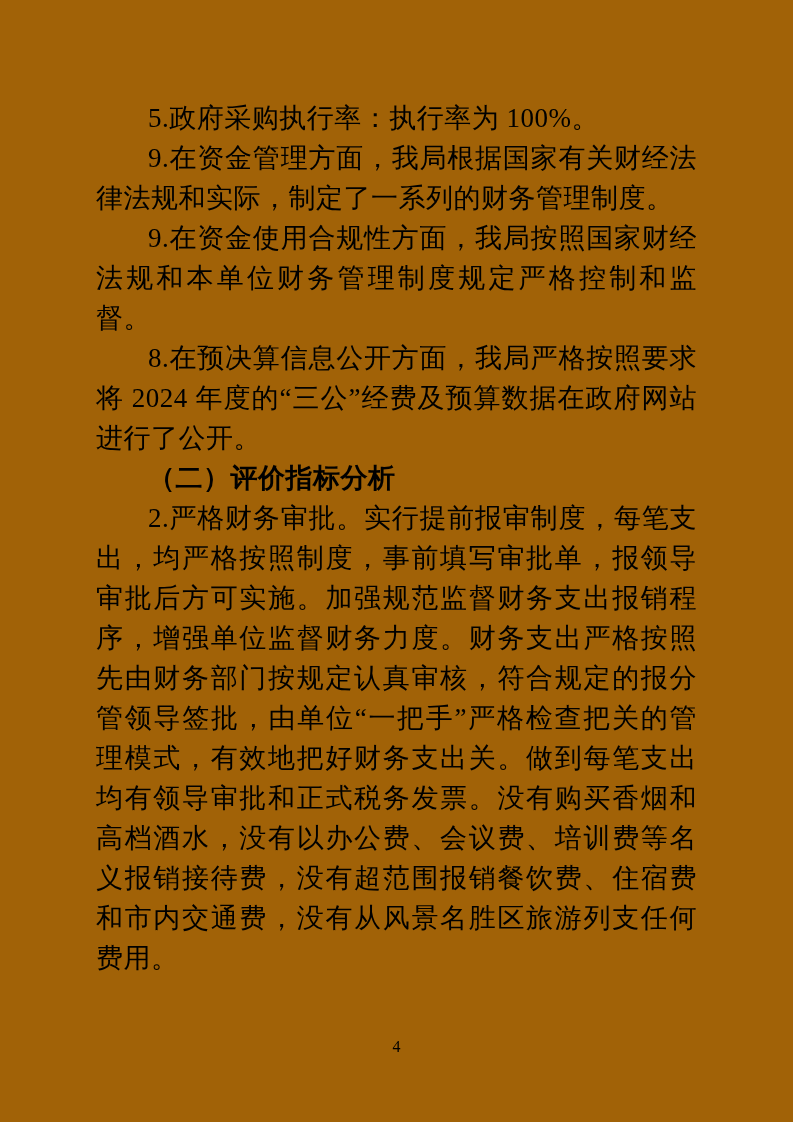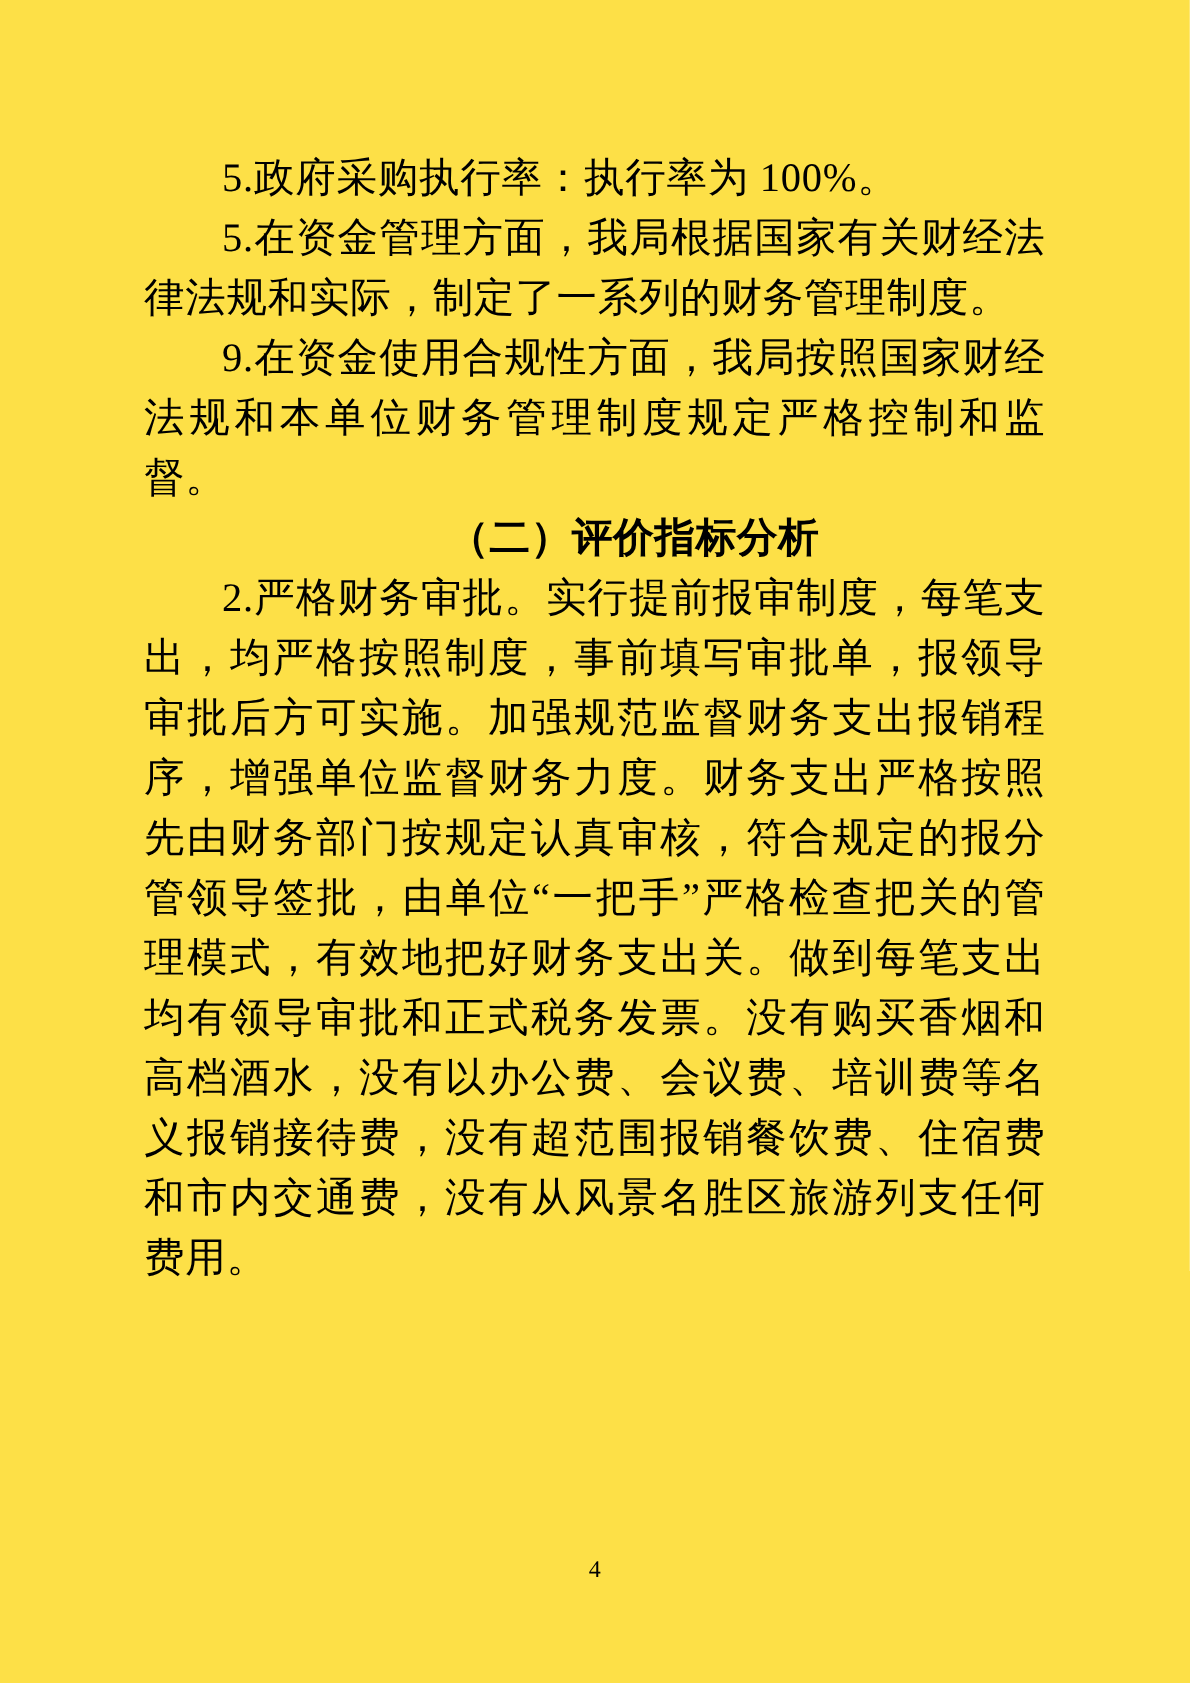--- a/index.html
+++ b/index.html
@@ -11,59 +11,60 @@
     height: 1122px;
     position: relative;
     background: #ffffff;
     overflow: hidden;
     font-family: "Liberation Serif", "DejaVu Serif", serif;
     color: #000000;
   }
   .page {
     position: absolute;
     inset: 0;
-    background: #fde047;
+    background: #a16207;
   }
   .content {
     position: absolute;
     left: 96px;
     top: 98px;
     width: 601px;
   }
   .content p {
     margin: 0;
     font-size: 27px;
     line-height: 40px;
     text-align: justify;
     text-justify: inter-character;
     text-indent: 52px;
     word-break: break-all;
     letter-spacing: 0.5px;
   }
   .content p.heading {
     font-weight: bold;
-    text-align: center;
+    text-align: left;
     word-break: keep-all;
   }
   .footer {
     position: absolute;
     top: 1036px;
     left: 0;
     width: 100%;
     text-align: center;
     font-size: 16px;
     line-height: 22px;
     color: #000000;
   }
 </style>
 </head>
 <body>
 
 <div class="page">
   <div class="content" id="doc-body">
       <p class="body-para">5.政府采购执行率：执行率为 100%。</p>
-      <p class="body-para">5.在资金管理方面，我局根据国家有关财经法律法规和实际，制定了一系列的财务管理制度。</p>
+      <p class="body-para">9.在资金管理方面，我局根据国家有关财经法律法规和实际，制定了一系列的财务管理制度。</p>
       <p class="body-para">9.在资金使用合规性方面，我局按照国家财经法规和本单位财务管理制度规定严格控制和监督。</p>
+      <p class="body-para">8.在预决算信息公开方面，我局严格按照要求将 2024 年度的“三公”经费及预算数据在政府网站进行了公开。</p>
       <p class="heading">（二）评价指标分析</p>
       <p class="body-para">2.严格财务审批。实行提前报审制度，每笔支出，均严格按照制度，事前填写审批单，报领导审批后方可实施。加强规范监督财务支出报销程序，增强单位监督财务力度。财务支出严格按照先由财务部门按规定认真审核，符合规定的报分管领导签批，由单位“一把手”严格检查把关的管理模式，有效地把好财务支出关。做到每笔支出均有领导审批和正式税务发票。没有购买香烟和高档酒水，没有以办公费、会议费、培训费等名义报销接待费，没有超范围报销餐饮费、住宿费和市内交通费，没有从风景名胜区旅游列支任何费用。</p>
     </div>
   <div class="footer">4</div>
 </div>
 
 </body></html>

